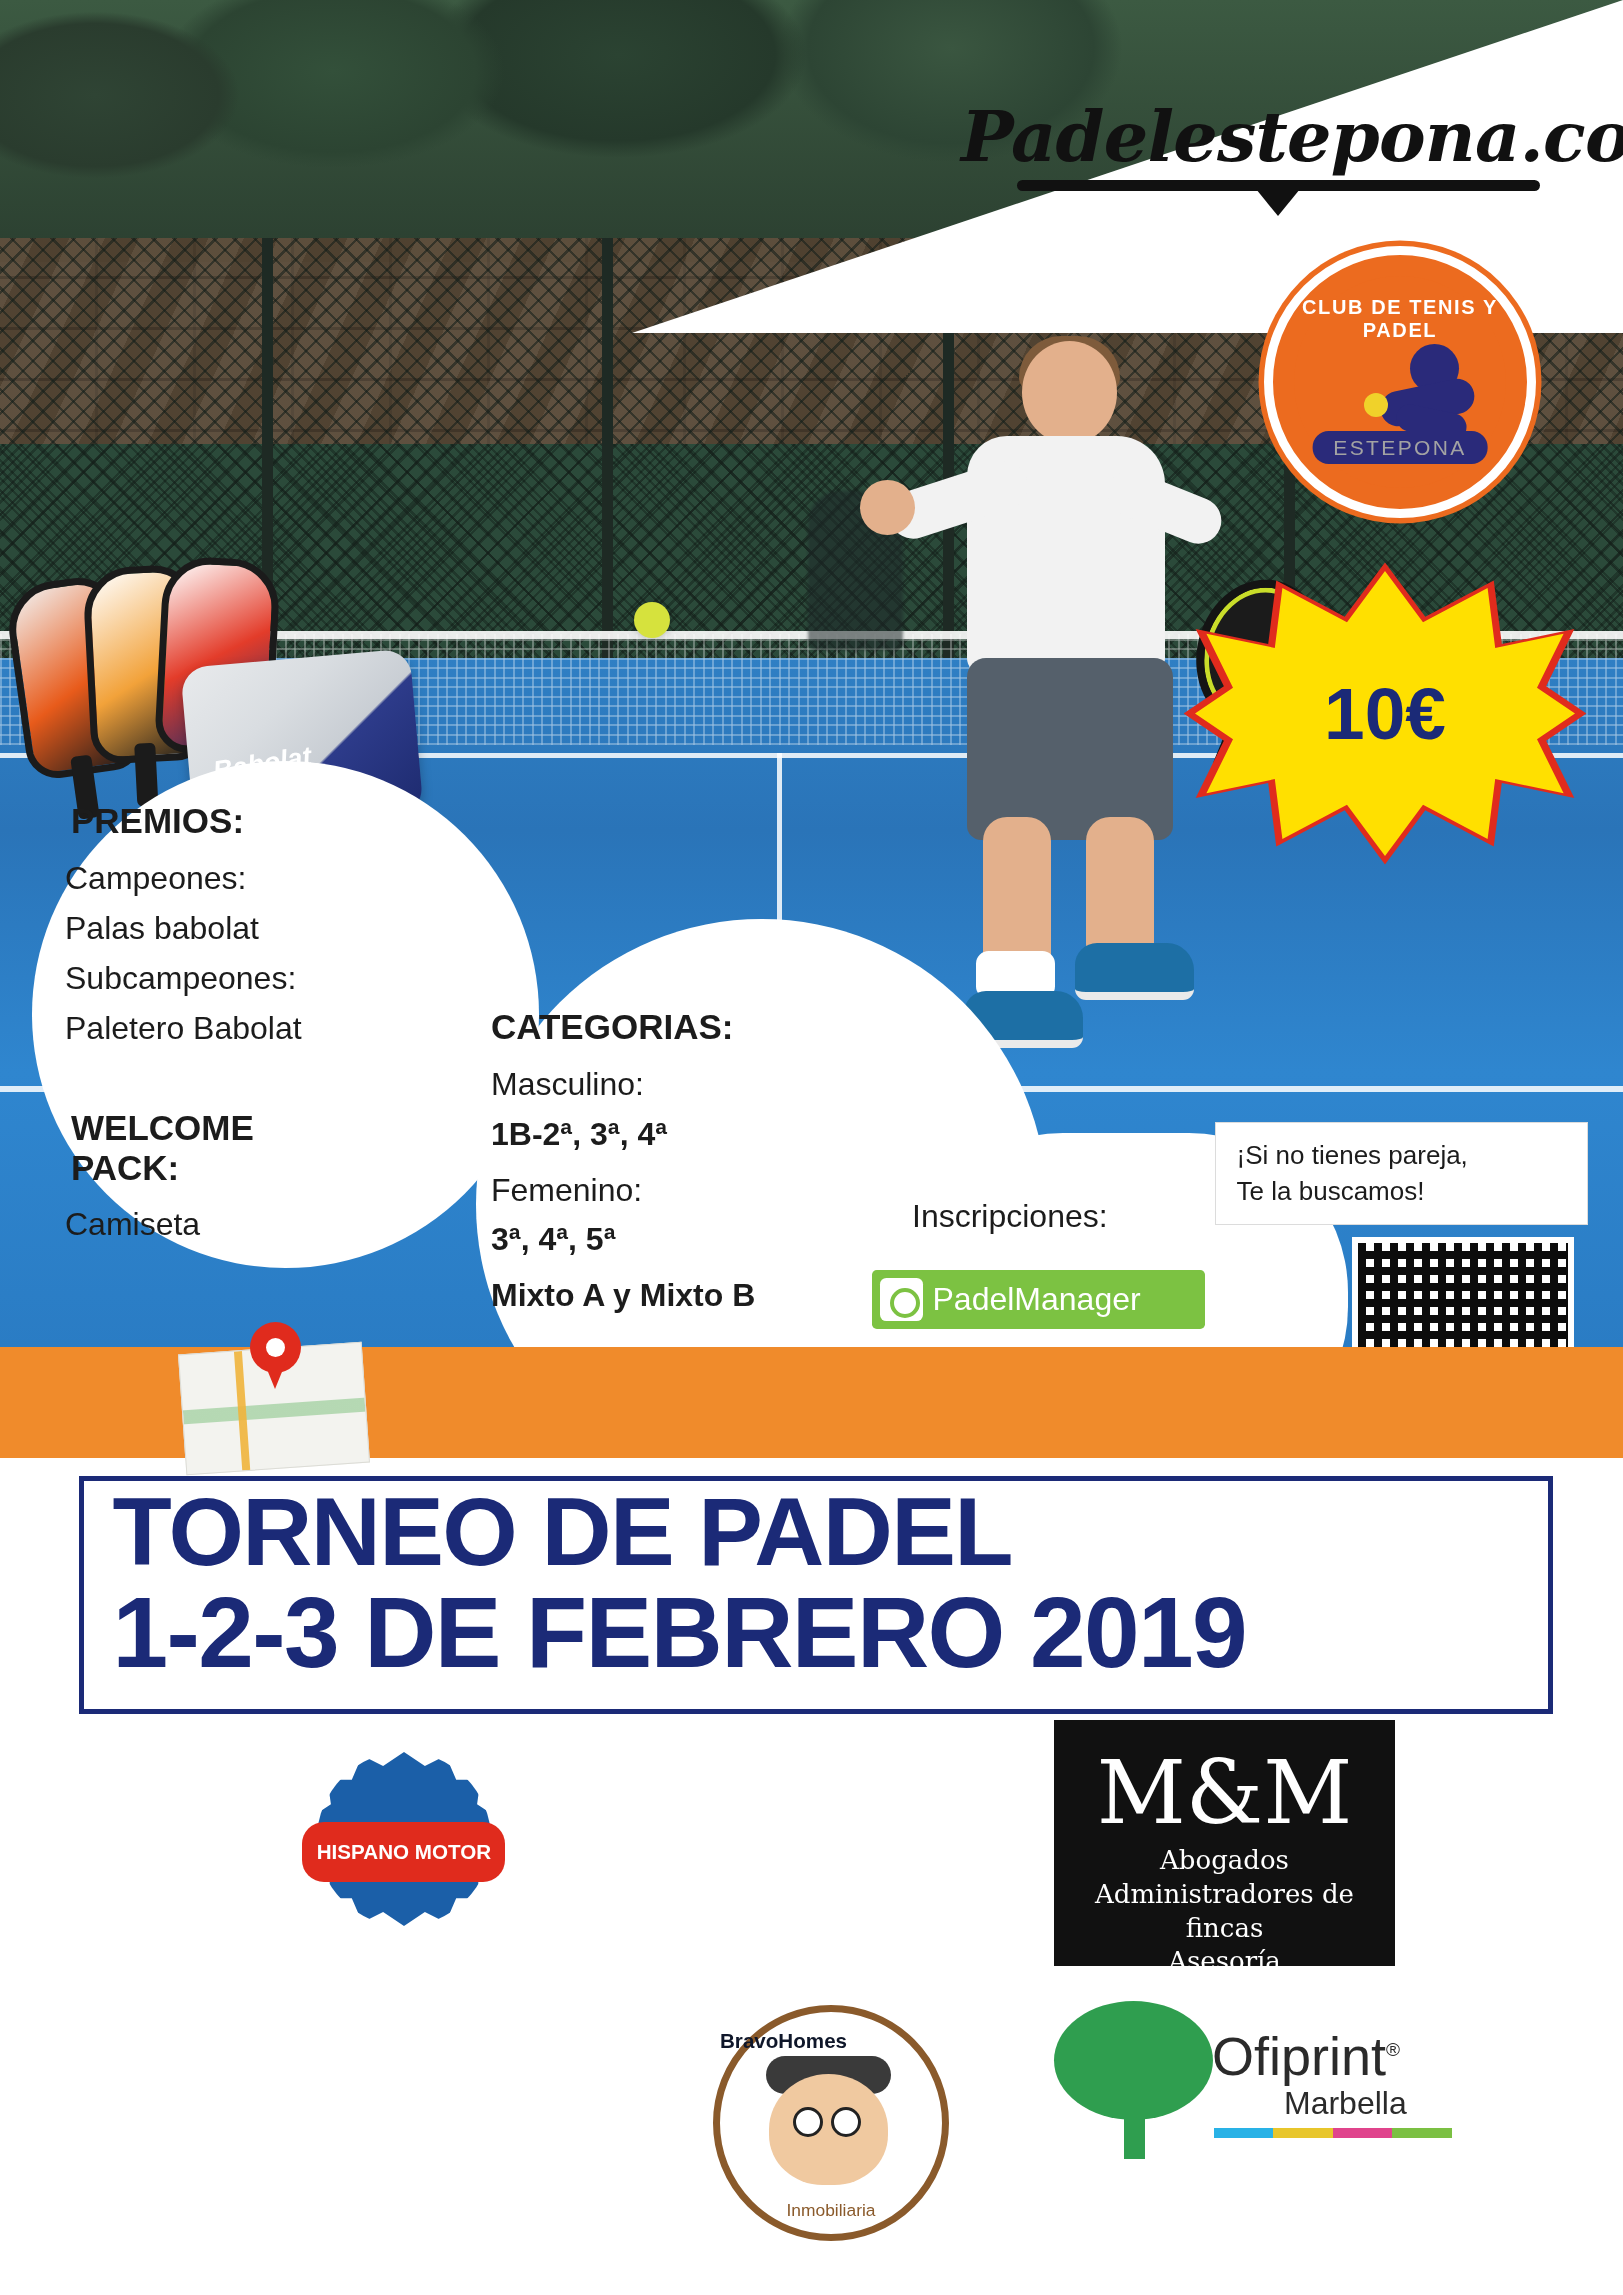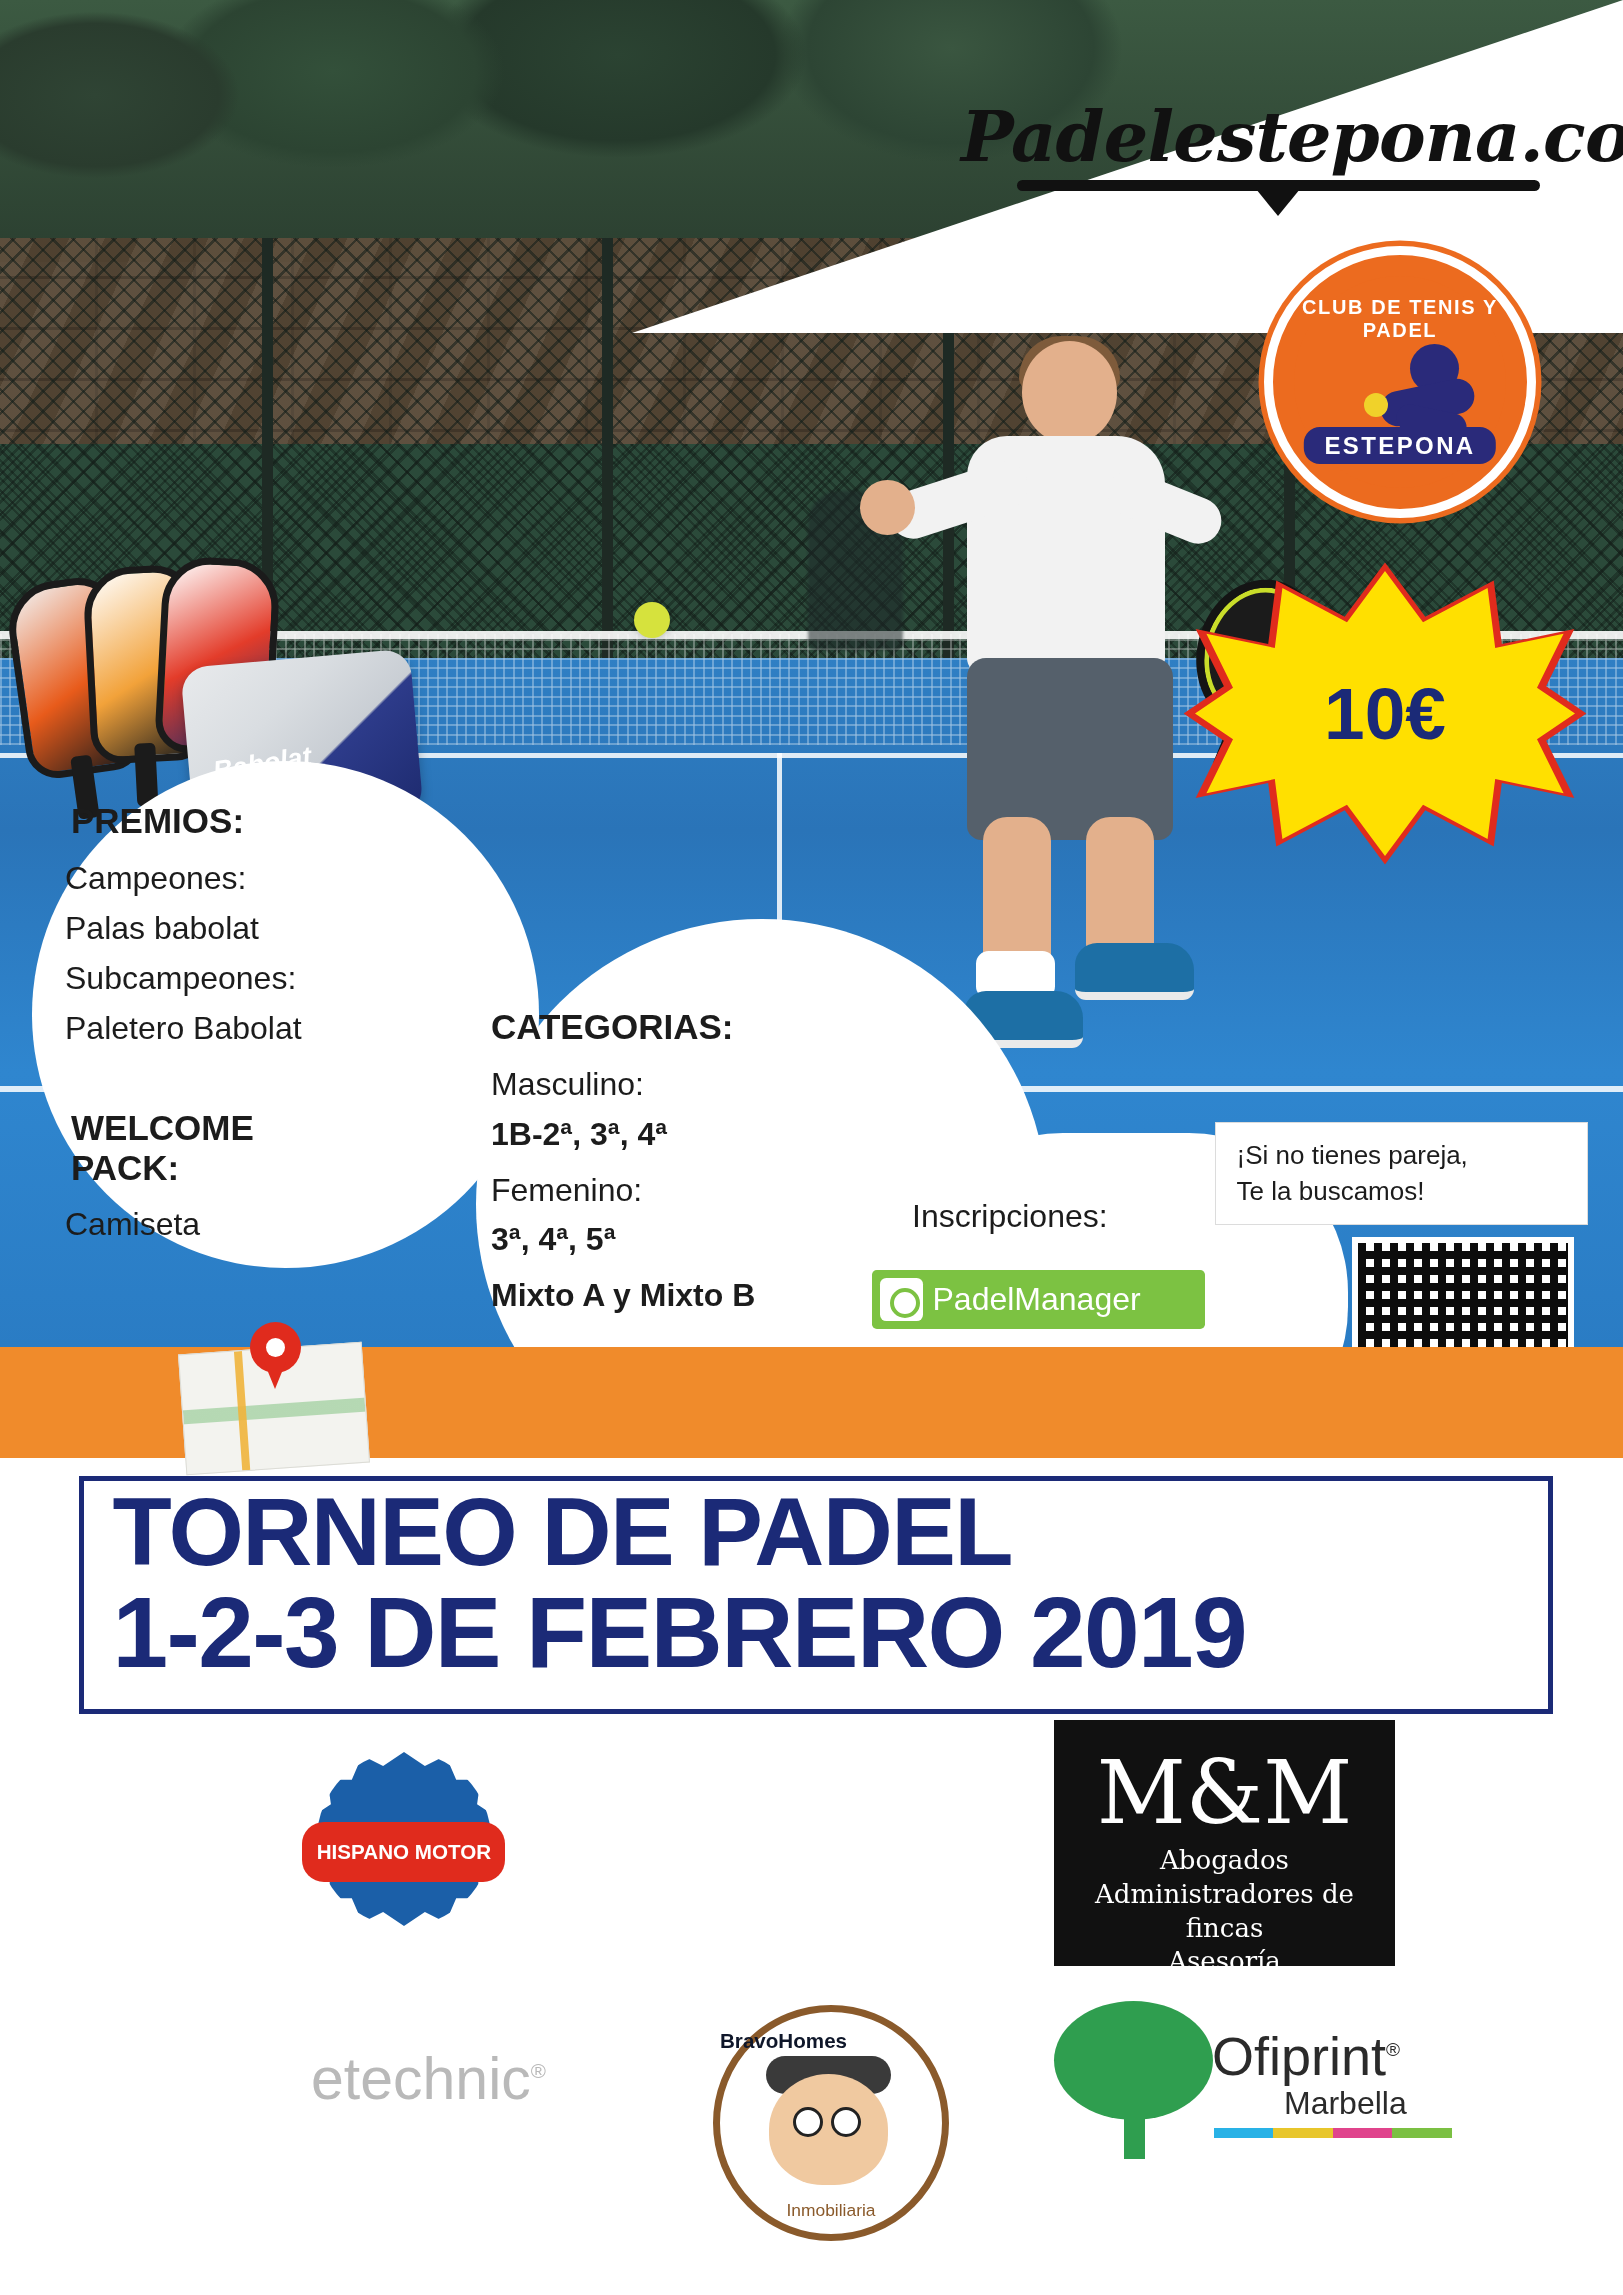--- a/index.html
+++ b/index.html
@@ -96,22 +96,22 @@
   .brand{font-family:"DejaVu Serif",serif;font-style:italic;font-weight:bold;font-size:70px;color:#111;letter-spacing:-0.8px;}
   .brandline{margin:1.6px auto 0;width:523px;height:11px;background:#111;border-radius:5.5px;position:relative;}
   .brandline:after{content:"";position:absolute;left:calc(50% - 22px);top:9.5px;border-left:22px solid transparent;border-right:22px solid transparent;border-top:27px solid #111;}
 
   
   .badge{position:absolute;right:87px;top:246px;width:254px;height:254px;border-radius:50%;
     background:#ec6b1f;border:9.5px solid #fff;box-shadow:0 0 0 5.5px #ec6b1f;}
   .badge-inner{position:absolute;inset:20.6px;border-radius:50%;background:#ec6b1f;}
   .badge-txt-top,.badge-txt-bot{position:absolute;left:0;right:0;text-align:center;color:#fff;font-weight:bold;}
   .badge-txt-top{top:20.6px;font-size:20px;letter-spacing:1.6px;}
-  .badge-estepona{position:absolute;left:50%;transform:translateX(-50%);bottom:24px;background:#2a2a7a;color:#ffffff;
-    font-weight:bold;font-size:24px;padding:4.8px 20.6px;border-radius:16px;letter-spacing:2.4px;}
+  .badge-estepona{position:absolute;left:50%;transform:translateX(-50%);bottom:24px;background:#2a2a7a;color:#a3a3a3;
+    font-weight:normal;font-size:21px;padding:4.8px 20.6px;border-radius:16px;letter-spacing:2.4px;}
   .badge-fig{position:absolute;left:70px;top:68px;width:119px;height:103px;}
   .badge-fig .b-head{position:absolute;left:46px;top:0;width:49px;height:49px;border-radius:50%;background:#2a2a7a;}
   .badge-fig .b-body{position:absolute;left:16px;top:41px;width:95px;height:35px;border-radius:19px;background:#2a2a7a;transform:rotate(-12deg);}
   .badge-fig .b-leg{position:absolute;left:32px;top:65px;width:71px;height:27px;border-radius:16px;background:#2a2a7a;transform:rotate(12deg);}
   .badge-fig .b-ball{position:absolute;left:0px;top:49px;width:24px;height:24px;border-radius:50%;background:#f0d22a;}
 
   
   .starburst{position:absolute;right:48px;top:571px;width:380px;height:285px;}
   .star{position:absolute;inset:0;background:#ffe000;
     clip-path:polygon(50% 0%,60% 18%,77% 6%,79% 27%,97% 22%,90% 41%,100% 50%,90% 59%,97% 78%,79% 73%,77% 94%,60% 82%,50% 100%,40% 82%,23% 94%,21% 73%,3% 78%,10% 59%,0% 50%,10% 41%,3% 22%,21% 27%,23% 6%,40% 18%);
@@ -338,23 +338,20 @@
 
     <div class="sp mm">
       <div class="mm-main">M&amp;M</div>
       <div class="mm-sub">
         <div>Abogados</div>
         <div>Administradores de fincas</div>
         <div>Asesoría</div>
       </div>
     </div>
 
-    <div class="sp et">
-      <span>etechnic</span><sup>®</sup>
-    </div>
 
     <div class="sp bh">
       <div class="bh-top">BravoHomes</div>
       <div class="bh-hat"></div>
       <div class="bh-face"></div>
       <div class="bh-eye" style="left:73px"></div>
       <div class="bh-eye" style="left:111px"></div>
       <div class="bh-bot">Inmobiliaria</div>
     </div>
 

